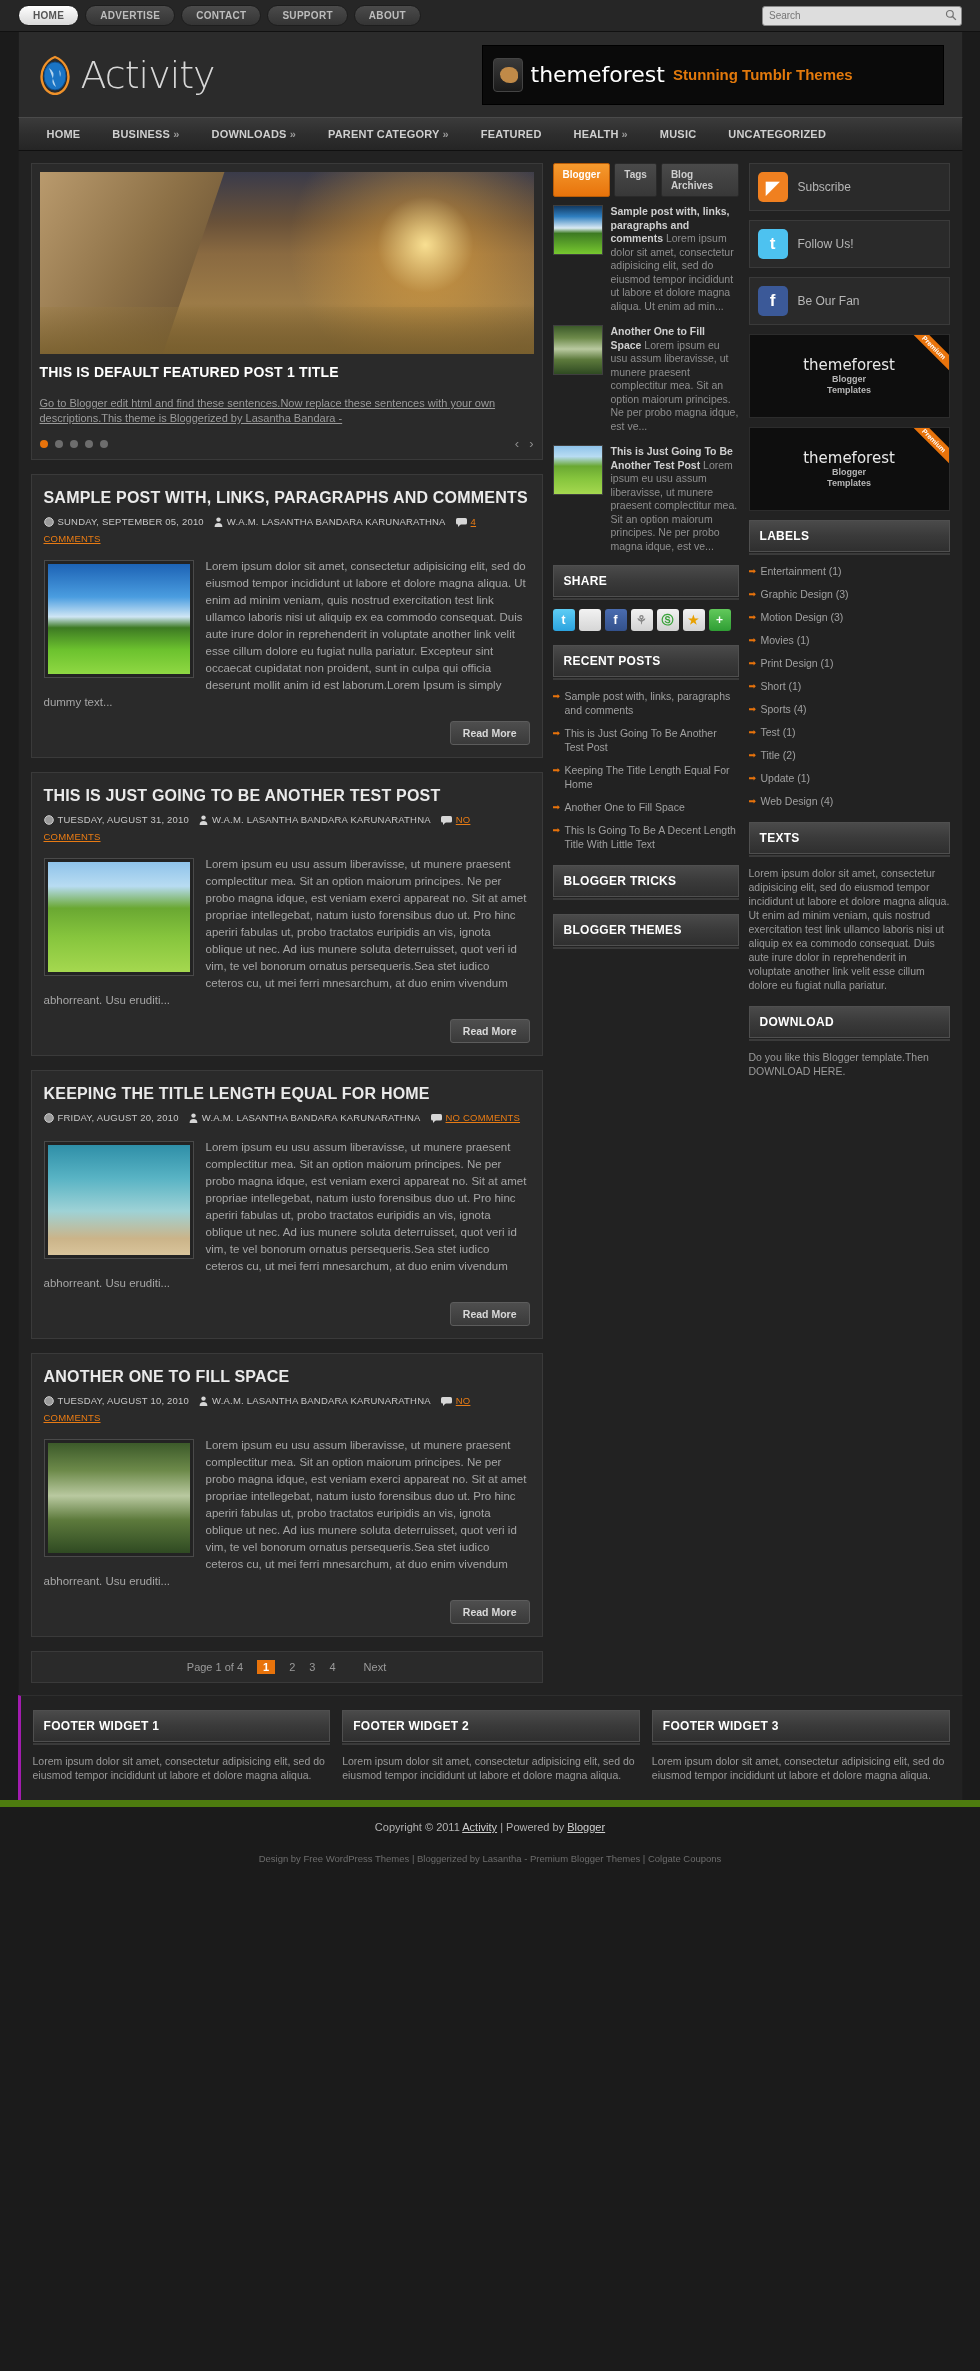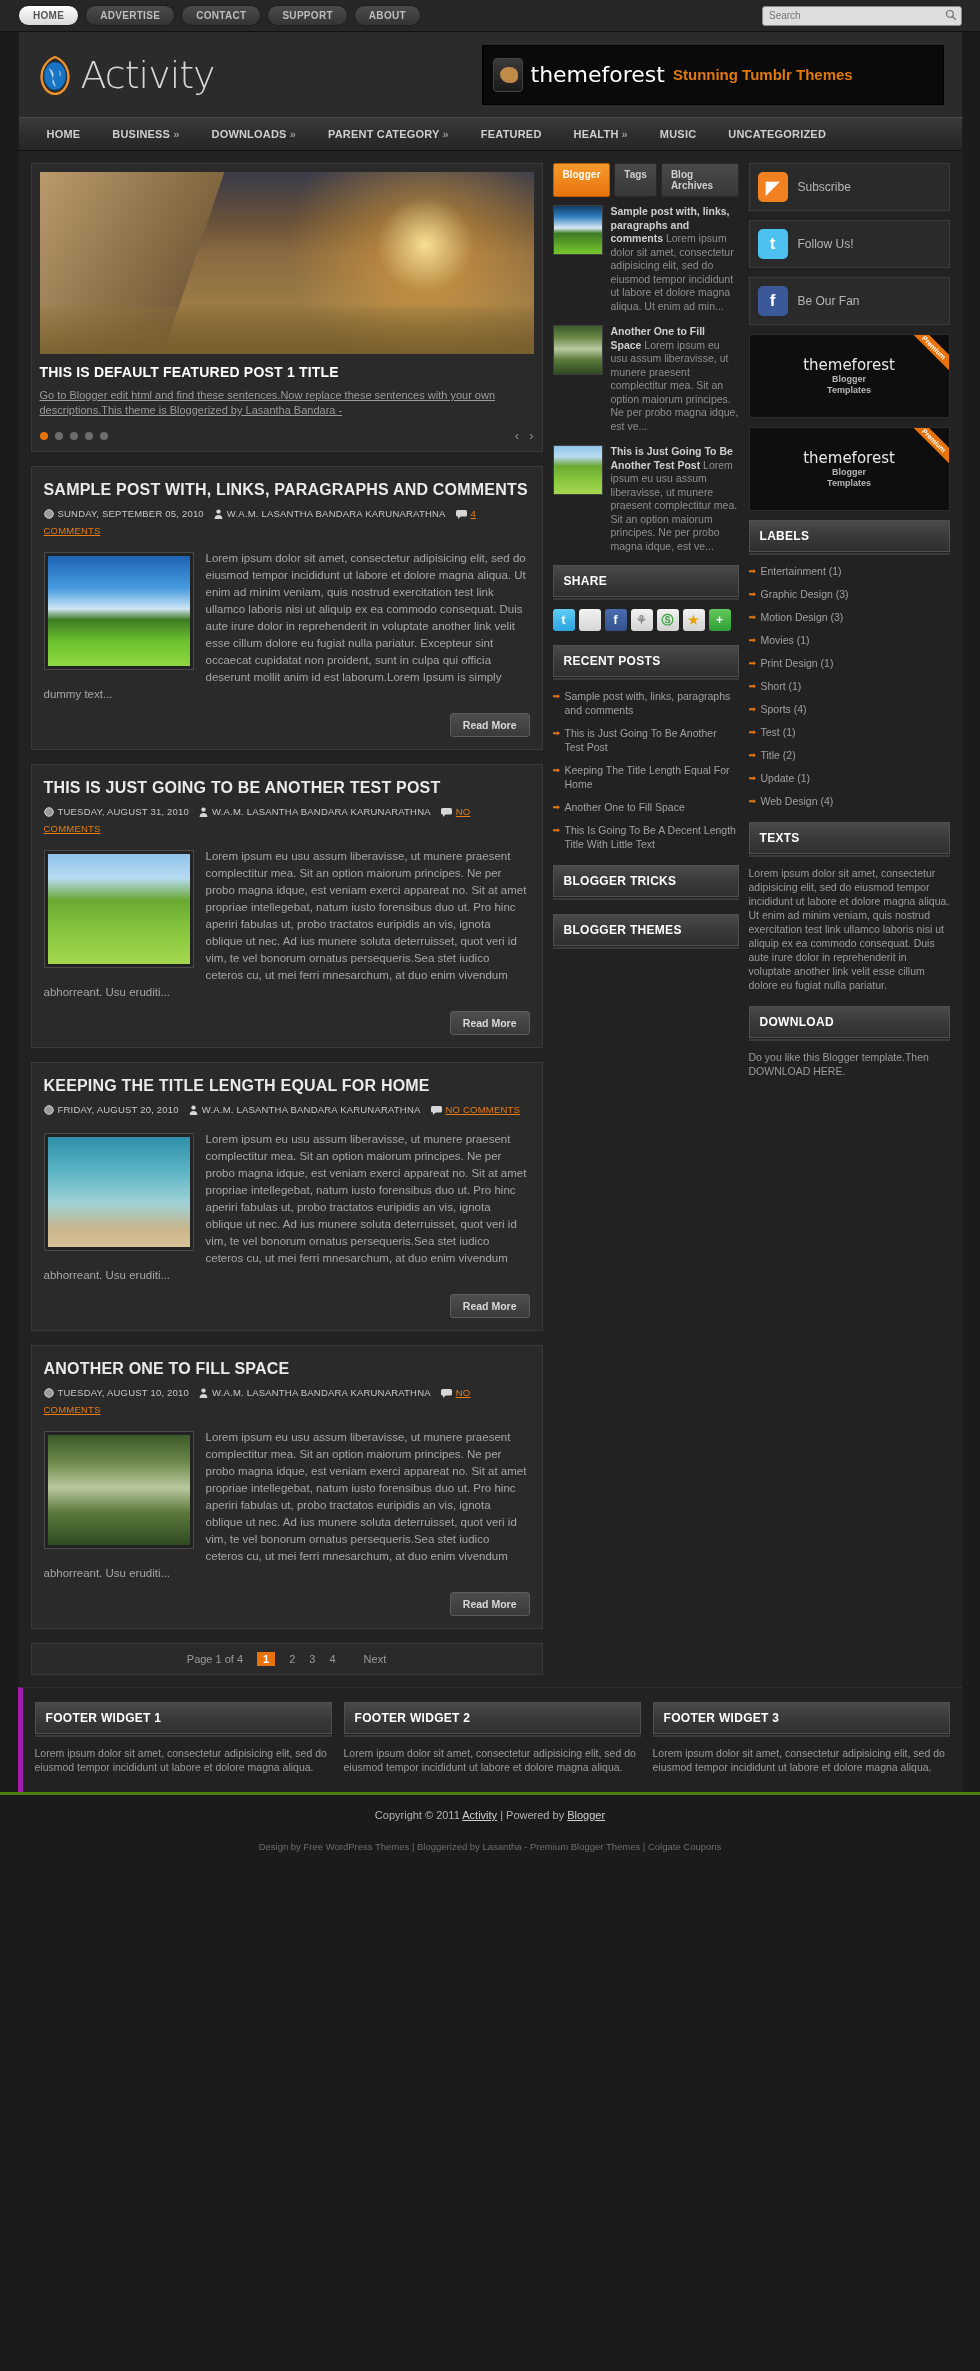--- a/index.html
+++ b/index.html
@@ -150,21 +150,21 @@
     content:""; position:absolute; left:0; top:0; width:52%; height:100%;
     background: linear-gradient(120deg,#b99a6d 0%, #8d7147 40%, #6b5334 70%, #4a3a25 100%);
     clip-path: polygon(0 0, 72% 0, 48% 100%, 0 100%);
   }
   .slider-img::after{
     content:""; position:absolute; left:0; bottom:0; width:100%; height:26%;
     background: linear-gradient(to bottom, rgba(150,120,60,.25), rgba(120,95,45,.85));
   }
   .slider-title {
     color: #fff; font-size: 14px; font-weight: bold;
-    margin: 10px 0 8px; letter-spacing: .2px;
+    margin: 10px 0 16px; letter-spacing: .2px;
   }
   .slider-desc { color: #9b9b9b; font-size: 11px; line-height: 15px; text-decoration: underline; }
   .slider-nav { display:flex; align-items:center; margin-top: 10px; }
   .dots { display:flex; gap:7px; }
   .dot { width:8px; height:8px; border-radius:50%; background:#6d6d6d; }
   .dot.active { background:#e8730b; }
   .arrows { margin-left:auto; display:flex; gap:10px; color:#8d8d8d; font-size:13px; }
 
   
   .post {
@@ -267,29 +267,29 @@
     background:#e8730b; color:#fff; font-size:7px; font-weight:bold;
     padding:2px 22px;
   }
   .ad-t1 { color:#e9e9e9; font-size:15px; font-family:"DejaVu Sans",sans-serif; }
   .ad-t2 { color:#b7b7b7; font-size:9px; font-weight:bold; line-height:11px; text-align:center; }
   .side-text { font-size: 10.5px; line-height: 14px; color:#9a9a9a; margin-bottom: 14px; }
 
   
   .footer-widgets {
     display:flex; gap:12px; padding: 14px 12px 18px;
-    background:#222; border-left:5px solid #a21caf; border-right:1px solid #1d1d1d;
+    background:#222; border-left:3px solid #a21caf; border-right:1px solid #1d1d1d;
     border-top: 1px solid #2e2e2e;
   }
   .fw { width: 307px; }
   .fw-body { font-size: 10.5px; line-height: 14px; color:#9a9a9a; }
   .copyright {
     background:#1b1b1b; text-align:center; padding: 14px 0 10px;
     font-size: 11px; color:#b2b2b2;
-    border-top: 3px solid #4d7c0f;
+    border-top: 7px solid #4d7c0f;
   }
   .copyright a { color:#cfcfcf; text-decoration: underline; }
   .credits { text-align:center; padding: 10px 0 18px; font-size: 9.5px; color:#6d6d6d; }
 </style>
 </head>
 <body>
 
 <div class="topbar">
   <div class="topnav" id="topnav">
       <div class="topnav-item active">HOME</div>

